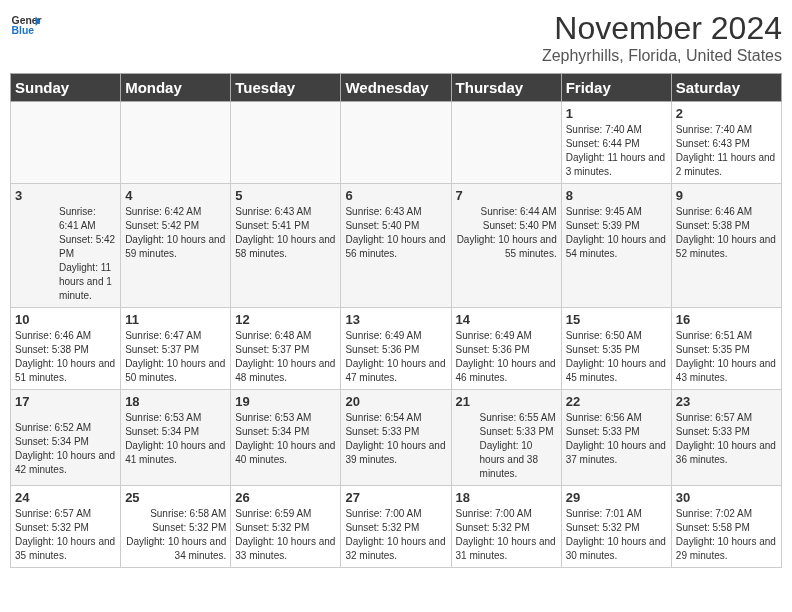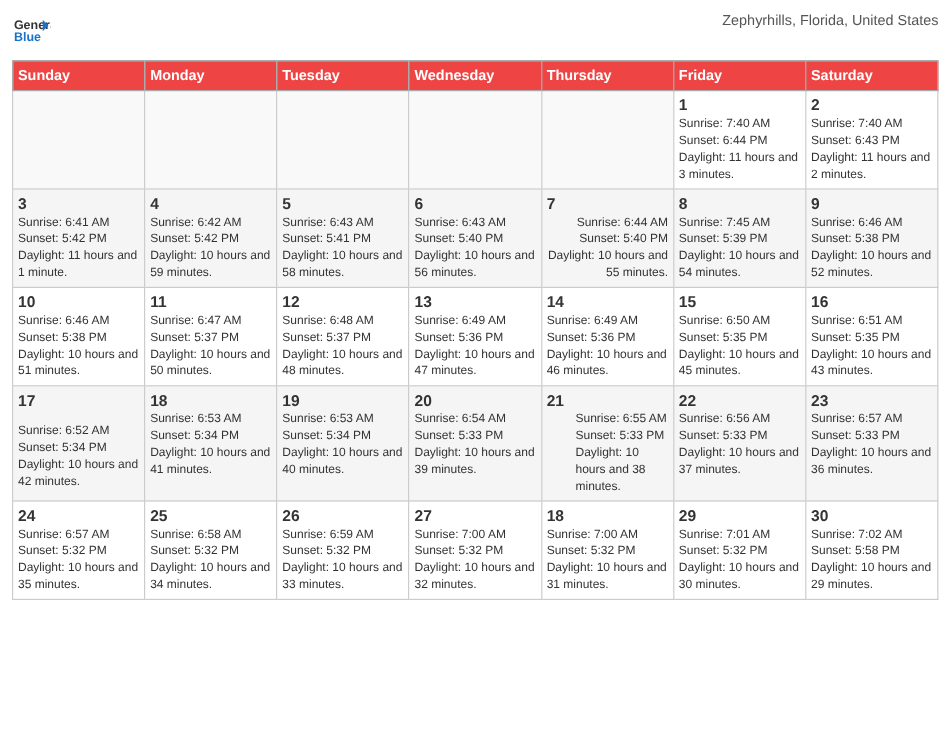--- a/index.html
+++ b/index.html
@@ -27,32 +27,33 @@
     }
     .title-block {
       text-align: right;
     }
     .month-title {
       font-size: 32px;
       font-weight: normal;
       color: #333;
     }
     .location {
-      font-size: 12px;
+      font-size: 16px;
       color: #555;
+      text-align: center;
     }
     table {
       width: 100%;
       border-collapse: collapse;
       table-layout: fixed;
     }
     thead tr th {
-      background-color: #ef4444;
+      background-color: #404040;
       color: #fff;
-      font-size: 12px;
+      font-size: 15px;
       font-weight: bold;
       padding: 5px 4px;
       text-align: left;
       border: 1px solid #aaa;
     }
     tbody tr td {
       border: 1px solid #ccc;
       vertical-align: top;
       padding: 4px;
       height: 80px;
@@ -82,20 +83,21 @@
 
 <div class="header">
   <div class="logo">
     <svg class="logo-icon" viewBox="0 0 40 40">
       <text x="2" y="18" font-size="13" font-weight="bold" fill="#333">General</text>
       <text x="2" y="30" font-size="13" font-weight="bold" fill="#1a73c8">Blue</text>
       <polygon points="32,8 38,14 32,20" fill="#1a73c8"></polygon>
     </svg>
   </div>
   <div class="title-block">
+    <div class="month-title">November 2024</div>
     <div class="location">Zephyrhills, Florida, United States</div>
   </div>
 </div>
 
 <table>
   <thead>
     <tr id="header-row">
         <th>Sunday</th>
         <th>Monday</th>
         <th>Tuesday</th>
@@ -121,21 +123,21 @@
         <td>
           <div class="day-num">2</div>
           <div class="day-info" style="white-space: pre-line;">Sunrise: 7:40 AM
 Sunset: 6:43 PM
 Daylight: 11 hours and 2 minutes.</div>
         </td>
       </tr>
       <tr>
         <td>
           <div class="day-num">3</div>
-          <div class="day-info" style="white-space: pre-line;">Sunrise: 6:41 AM
+          <div class="day-info" style="white-space: pre-line; margin-left: 44px;">Sunrise: 6:41 AM
 Sunset: 5:42 PM
 Daylight: 11 hours and 1 minute.</div>
         </td>
         <td>
           <div class="day-num">4</div>
           <div class="day-info" style="white-space: pre-line;">Sunrise: 6:42 AM
 Sunset: 5:42 PM
 Daylight: 10 hours and 59 minutes.</div>
         </td>
         <td>
@@ -151,21 +153,21 @@
 Daylight: 10 hours and 56 minutes.</div>
         </td>
         <td>
           <div class="day-num">7</div>
           <div class="day-info" style="white-space: pre-line; text-align: right;">Sunrise: 6:44 AM
 Sunset: 5:40 PM
 Daylight: 10 hours and 55 minutes.</div>
         </td>
         <td>
           <div class="day-num">8</div>
-          <div class="day-info" style="white-space: pre-line;">Sunrise: 7:45 AM
+          <div class="day-info" style="white-space: pre-line;">Sunrise: 9:45 AM
 Sunset: 5:39 PM
 Daylight: 10 hours and 54 minutes.</div>
         </td>
         <td>
           <div class="day-num">9</div>
           <div class="day-info" style="white-space: pre-line;">Sunrise: 6:46 AM
 Sunset: 5:38 PM
 Daylight: 10 hours and 52 minutes.</div>
         </td>
       </tr>
@@ -259,21 +261,21 @@
       </tr>
       <tr>
         <td>
           <div class="day-num">24</div>
           <div class="day-info" style="white-space: pre-line;">Sunrise: 6:57 AM
 Sunset: 5:32 PM
 Daylight: 10 hours and 35 minutes.</div>
         </td>
         <td>
           <div class="day-num">25</div>
-          <div class="day-info" style="white-space: pre-line;">Sunrise: 6:58 AM
+          <div class="day-info" style="white-space: pre-line; text-align: right;">Sunrise: 6:58 AM
 Sunset: 5:32 PM
 Daylight: 10 hours and 34 minutes.</div>
         </td>
         <td>
           <div class="day-num">26</div>
           <div class="day-info" style="white-space: pre-line;">Sunrise: 6:59 AM
 Sunset: 5:32 PM
 Daylight: 10 hours and 33 minutes.</div>
         </td>
         <td>

